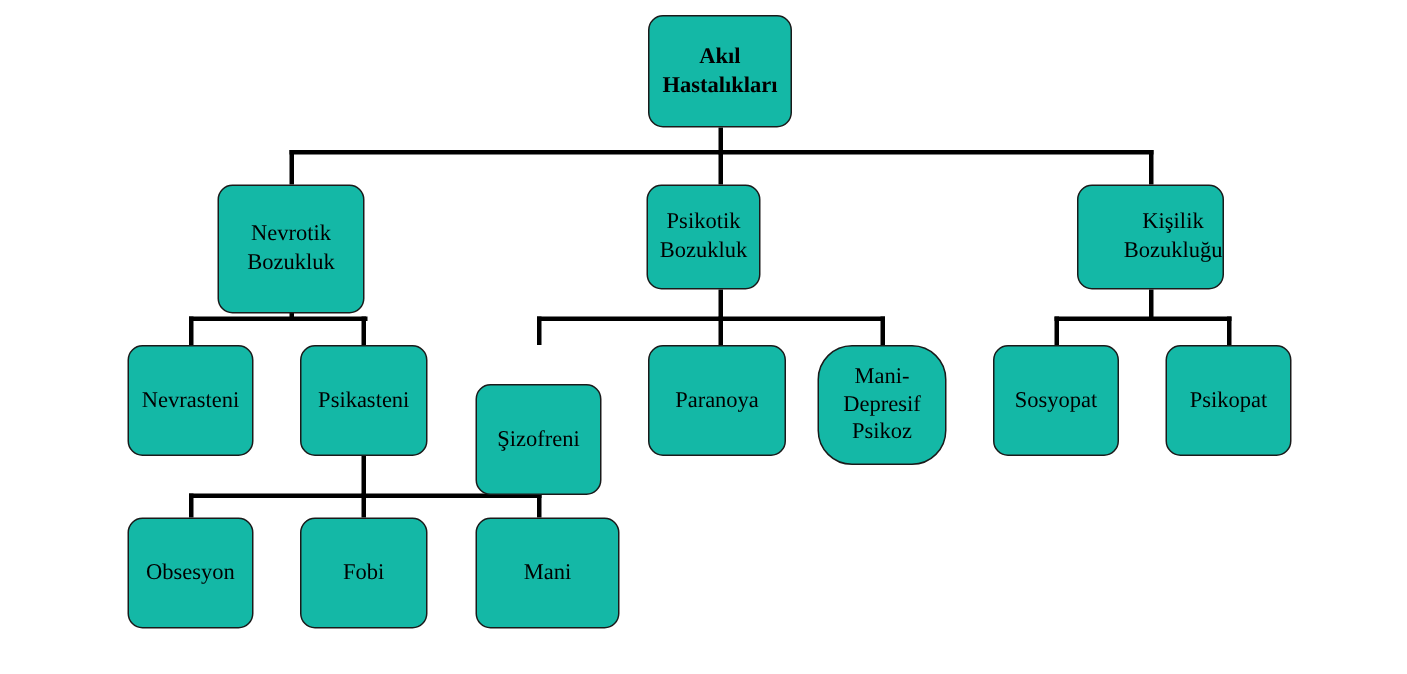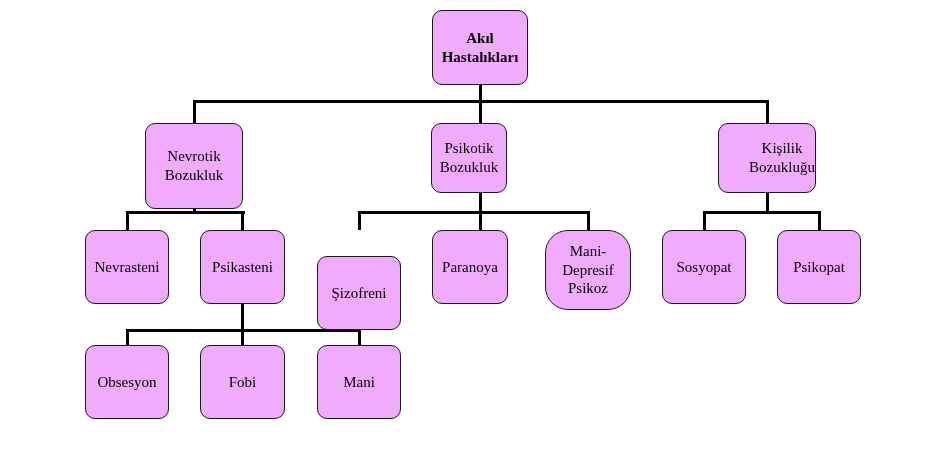--- a/index.html
+++ b/index.html
@@ -10,21 +10,21 @@
   #canvas {
     position: relative;
     width: 938px;
     height: 449px;
     background: #ffffff;
     font-family: "Liberation Serif", "DejaVu Serif", serif;
     overflow: hidden;
   }
   .node {
     position: absolute;
-    background: #f0abfc;
+    background: #14b8a6;
     border: 1px solid #1a1a1a;
     border-radius: 10px;
     box-sizing: border-box;
     display: flex;
     align-items: center;
     justify-content: center;
     text-align: center;
     font-size: 15px;
     color: #000000;
     line-height: 1.25;
@@ -92,21 +92,21 @@
   </div>
 
   <div class="node" style="left:200px;top:230px;width:85px;height:74px;">
     <span>Psikasteni</span>
   </div>
 
   <div class="node" style="left:317px;top:230px;width:84px;height:74px;margin-top:26px;">
     <span>Şizofreni</span>
   </div>
 
-  <div class="node" style="left:432px;top:230px;width:76px;height:74px;">
+  <div class="node" style="left:432px;top:230px;width:92px;height:74px;">
     <span>Paranoya</span>
   </div>
 
   <div class="node" style="left:545px;top:230px;width:86px;height:80px;border-radius:23px;">
     <span>Mani-Depresif Psikoz</span>
   </div>
 
   <div class="node" style="left:662px;top:230px;width:84px;height:74px;">
     <span>Sosyopat</span>
   </div>
@@ -116,17 +116,17 @@
   </div>
 
   <div class="node" style="left:85px;top:345px;width:84px;height:74px;">
     <span>Obsesyon</span>
   </div>
 
   <div class="node" style="left:200px;top:345px;width:85px;height:74px;">
     <span>Fobi</span>
   </div>
 
-  <div class="node" style="left:317px;top:345px;width:84px;height:74px;">
+  <div class="node" style="left:317px;top:345px;width:96px;height:74px;">
     <span>Mani</span>
   </div>
 
 </div>
 
 </body></html>

